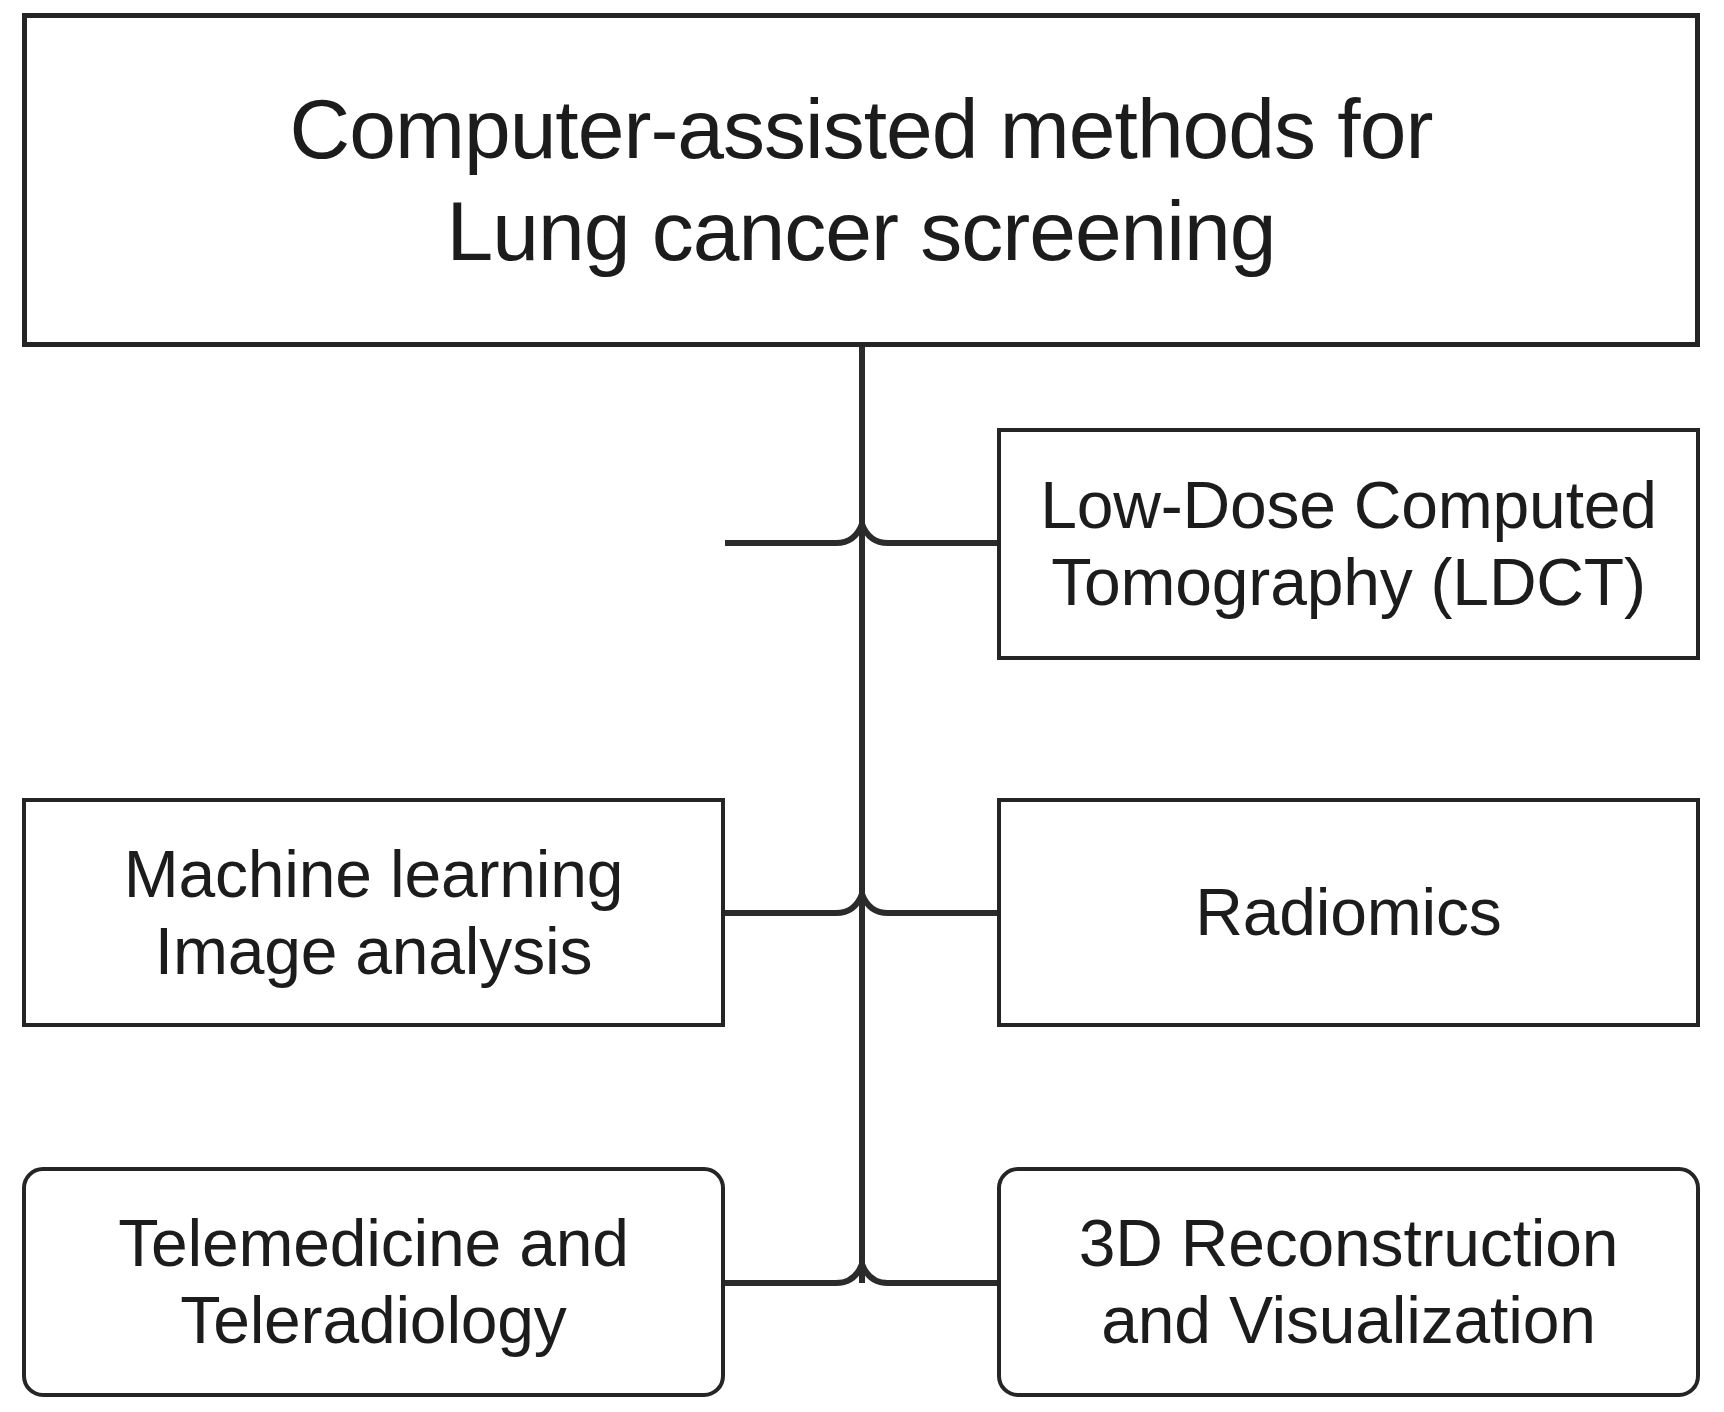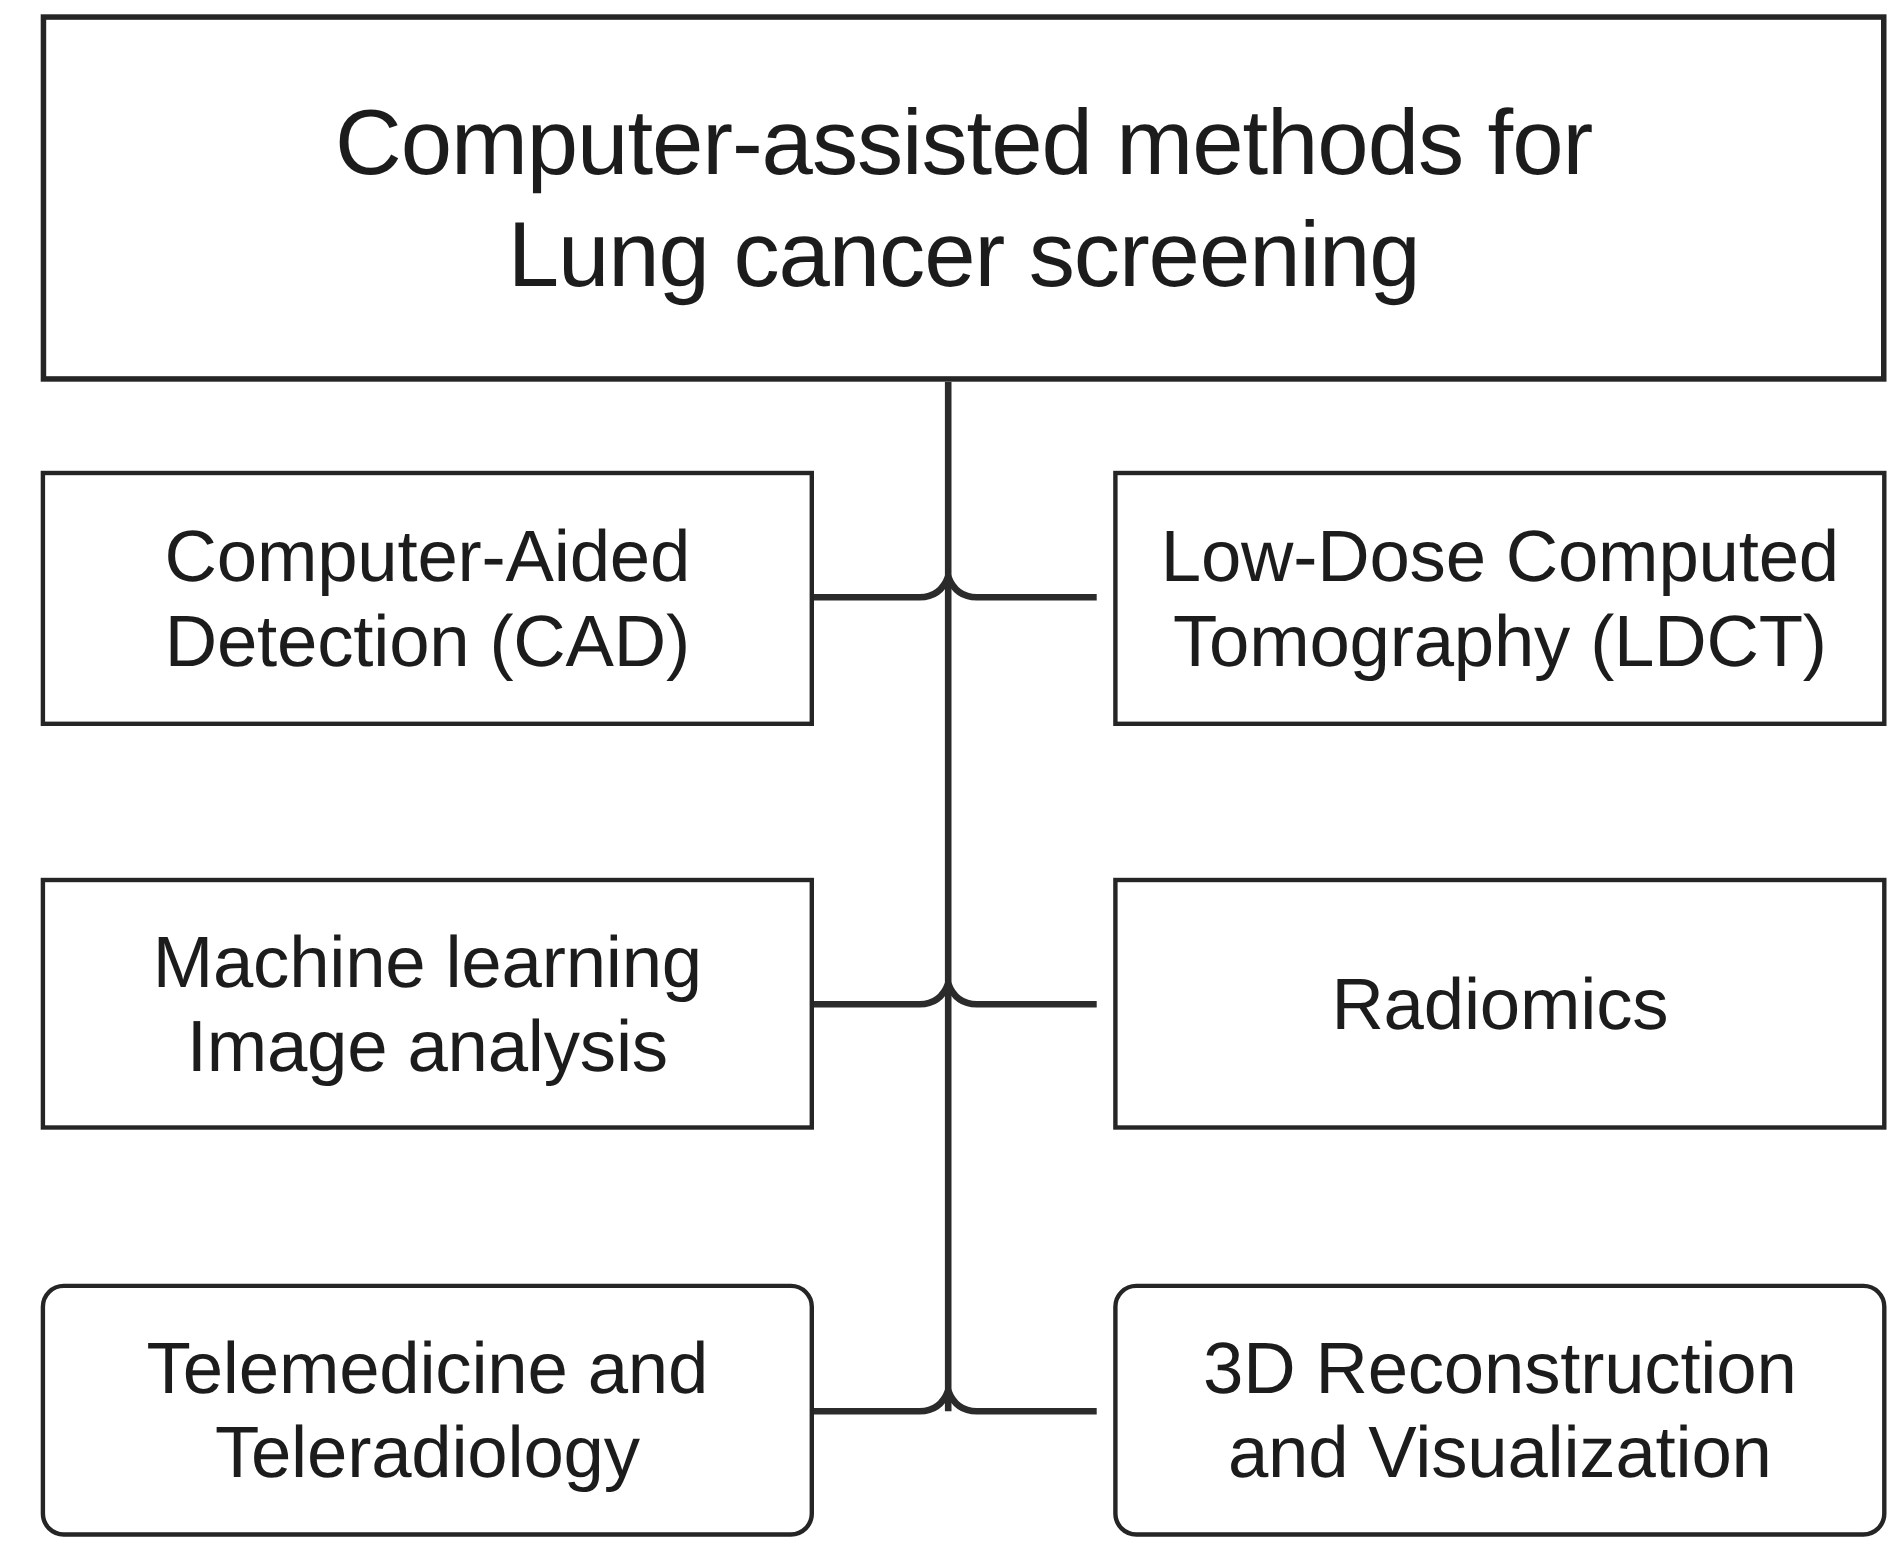--- a/index.html
+++ b/index.html
@@ -29,21 +29,20 @@
     display: flex;
     align-items: center;
     justify-content: center;
     text-align: center;
     line-height: 1.16;
     letter-spacing: -0.2px;
     color: #1c1c1c;
     font-weight: 400;
     white-space: pre-line;
     padding: 0 14px;
-    margin-left: 15px;
   }
 
   .node.title-node {
     left: 22px;
     top: 13px;
     width: 1678px;
     height: 334px;
     font-size: 84px;
     line-height: 1.22;
     letter-spacing: -1px;
@@ -90,22 +89,20 @@
     <path d="M 725 543 L 836 543 Q 855 543 862 524 Q 869 543 888 543 L 997 543"></path>
 
     <path d="M 725 913 L 836 913 Q 855 913 862 894 Q 869 913 888 913 L 997 913"></path>
 
     <path d="M 725 1283 L 836 1283 Q 855 1283 862 1264 Q 869 1283 888 1283 L 997 1283"></path>
   </svg>
 
   <div class="node title-node">Computer-assisted methods for
 Lung cancer screening</div>
 
-  <div class="node leaf col-left row-1">Computer-Aided
-Detection (CAD)</div>
   <div class="node leaf col-right row-1">Low-Dose Computed
 Tomography (LDCT)</div>
 
   <div class="node leaf col-right row-2">Radiomics</div>
   <div class="node leaf col-left row-2">Machine learning
 Image analysis</div>
 
   <div class="node leaf col-left row-3">Telemedicine and
 Teleradiology</div>
   <div class="node leaf col-right row-3">3D Reconstruction

